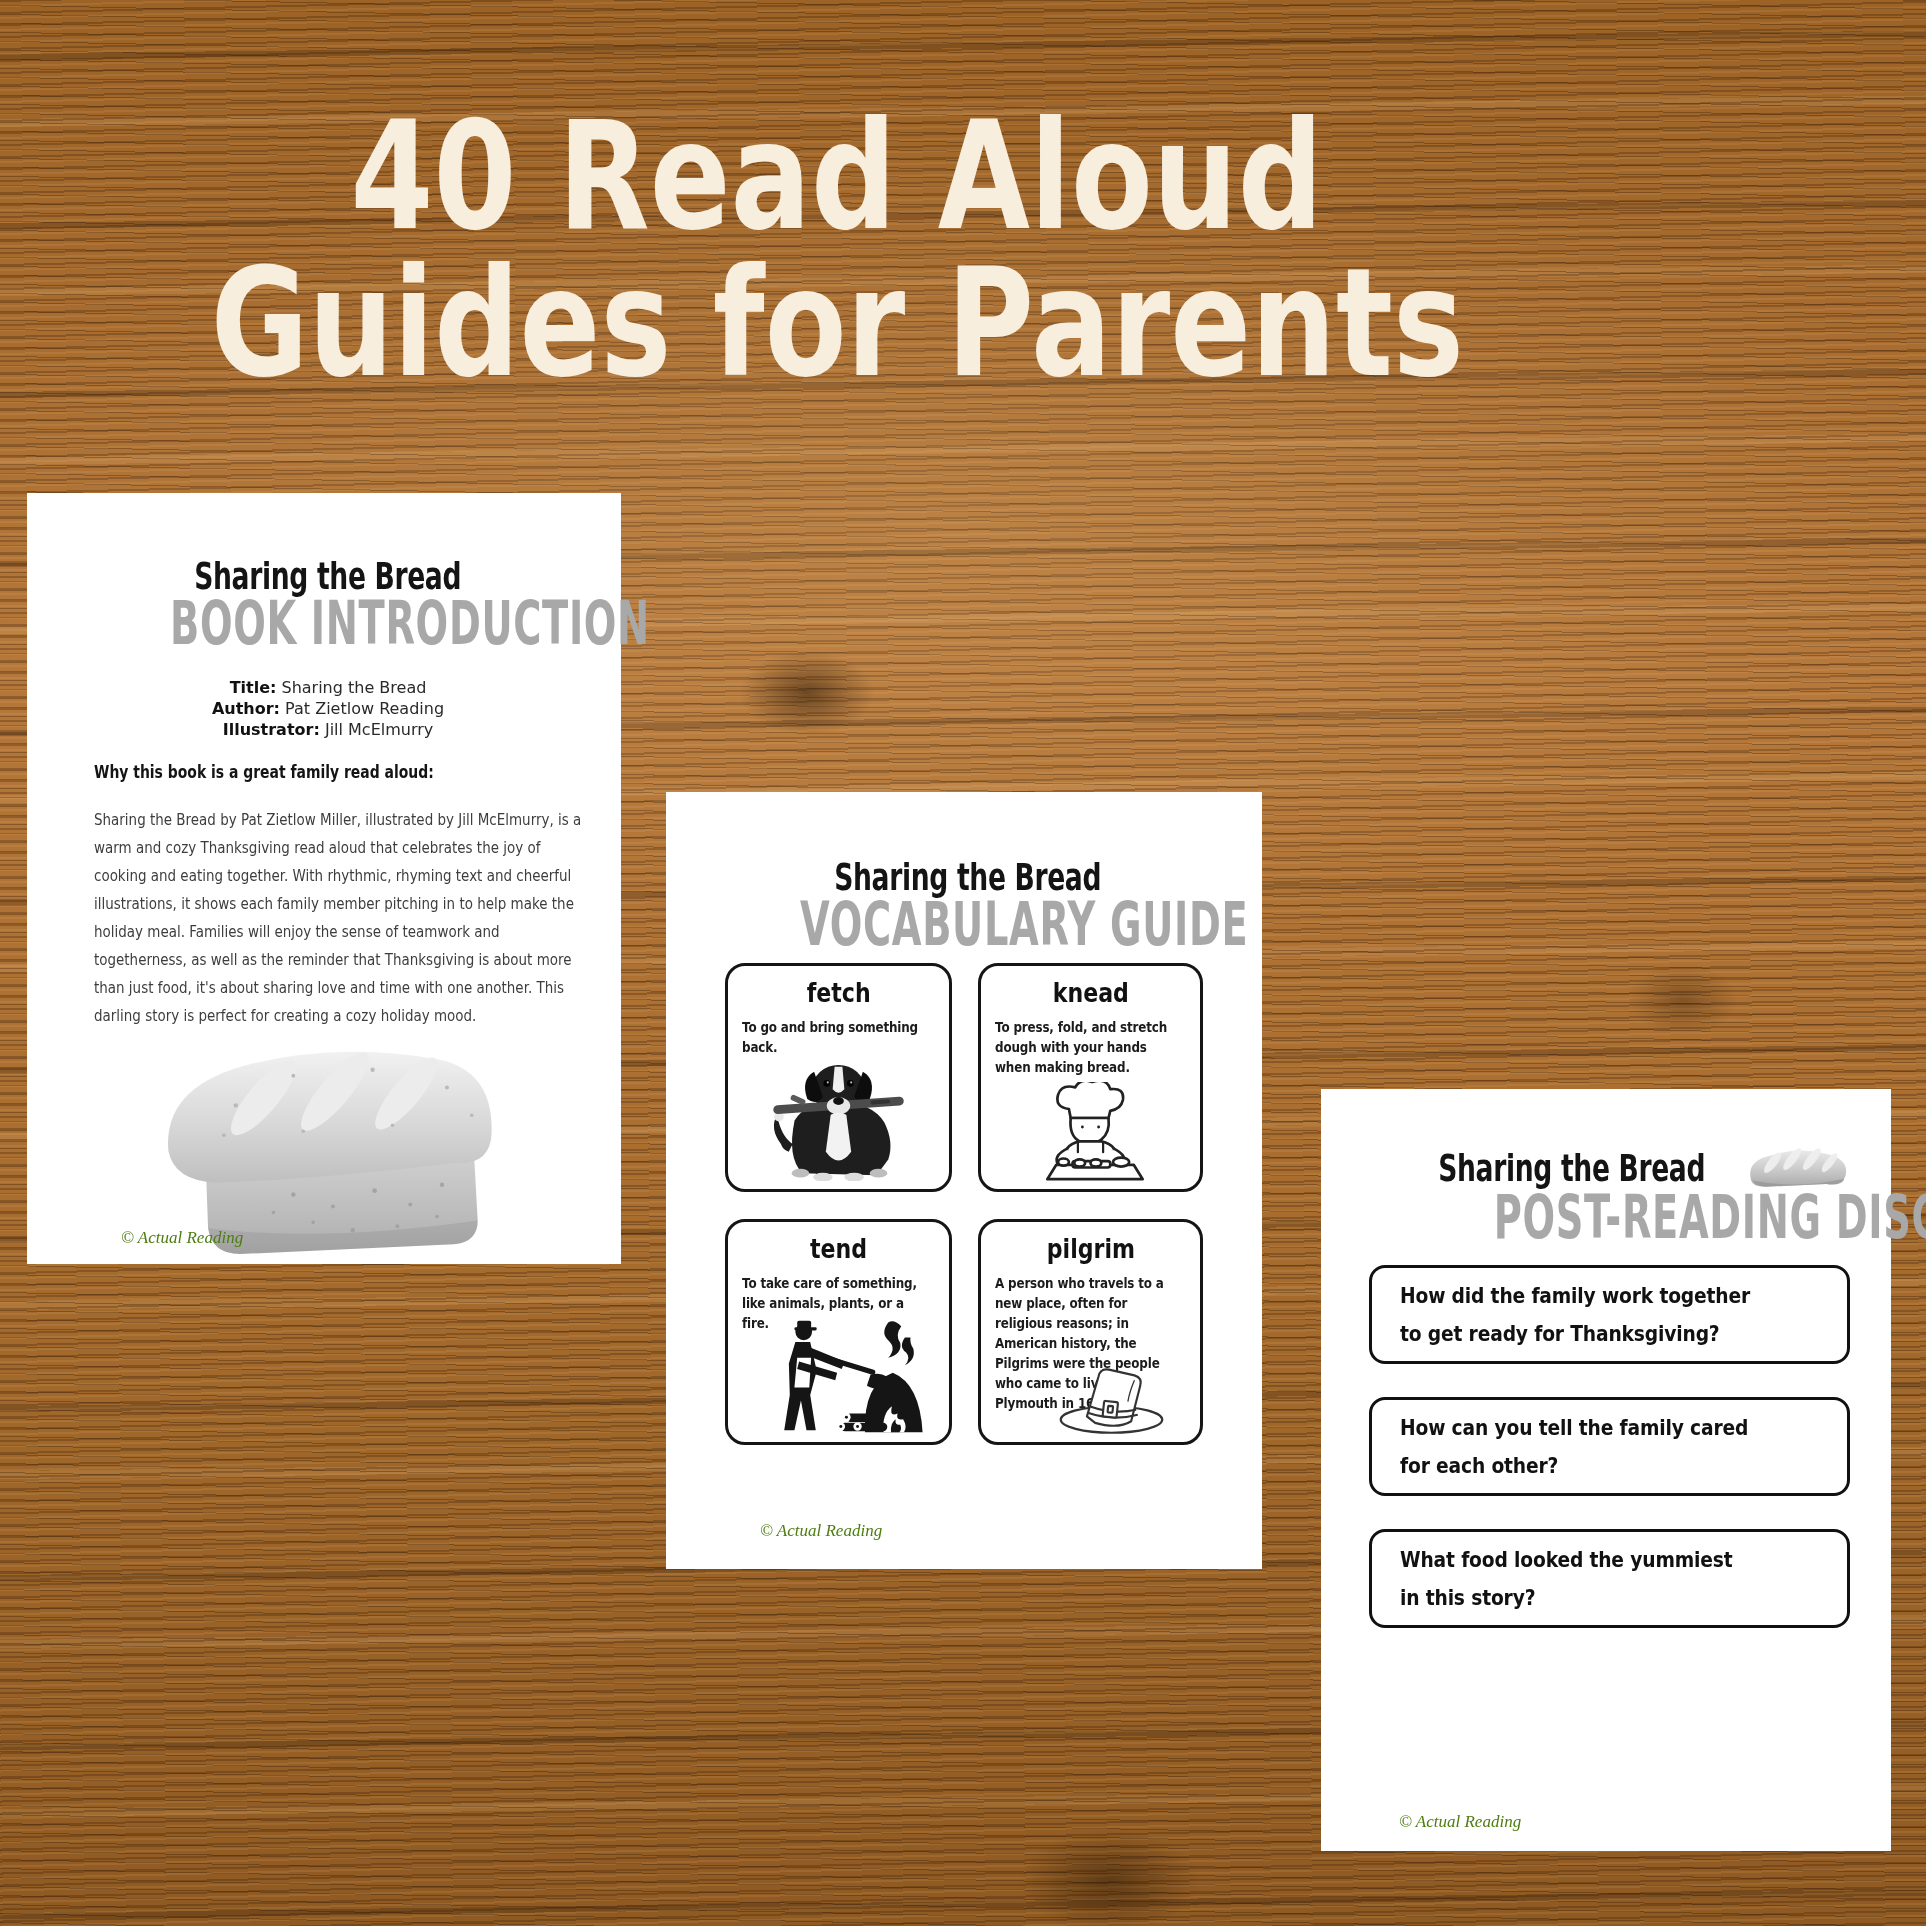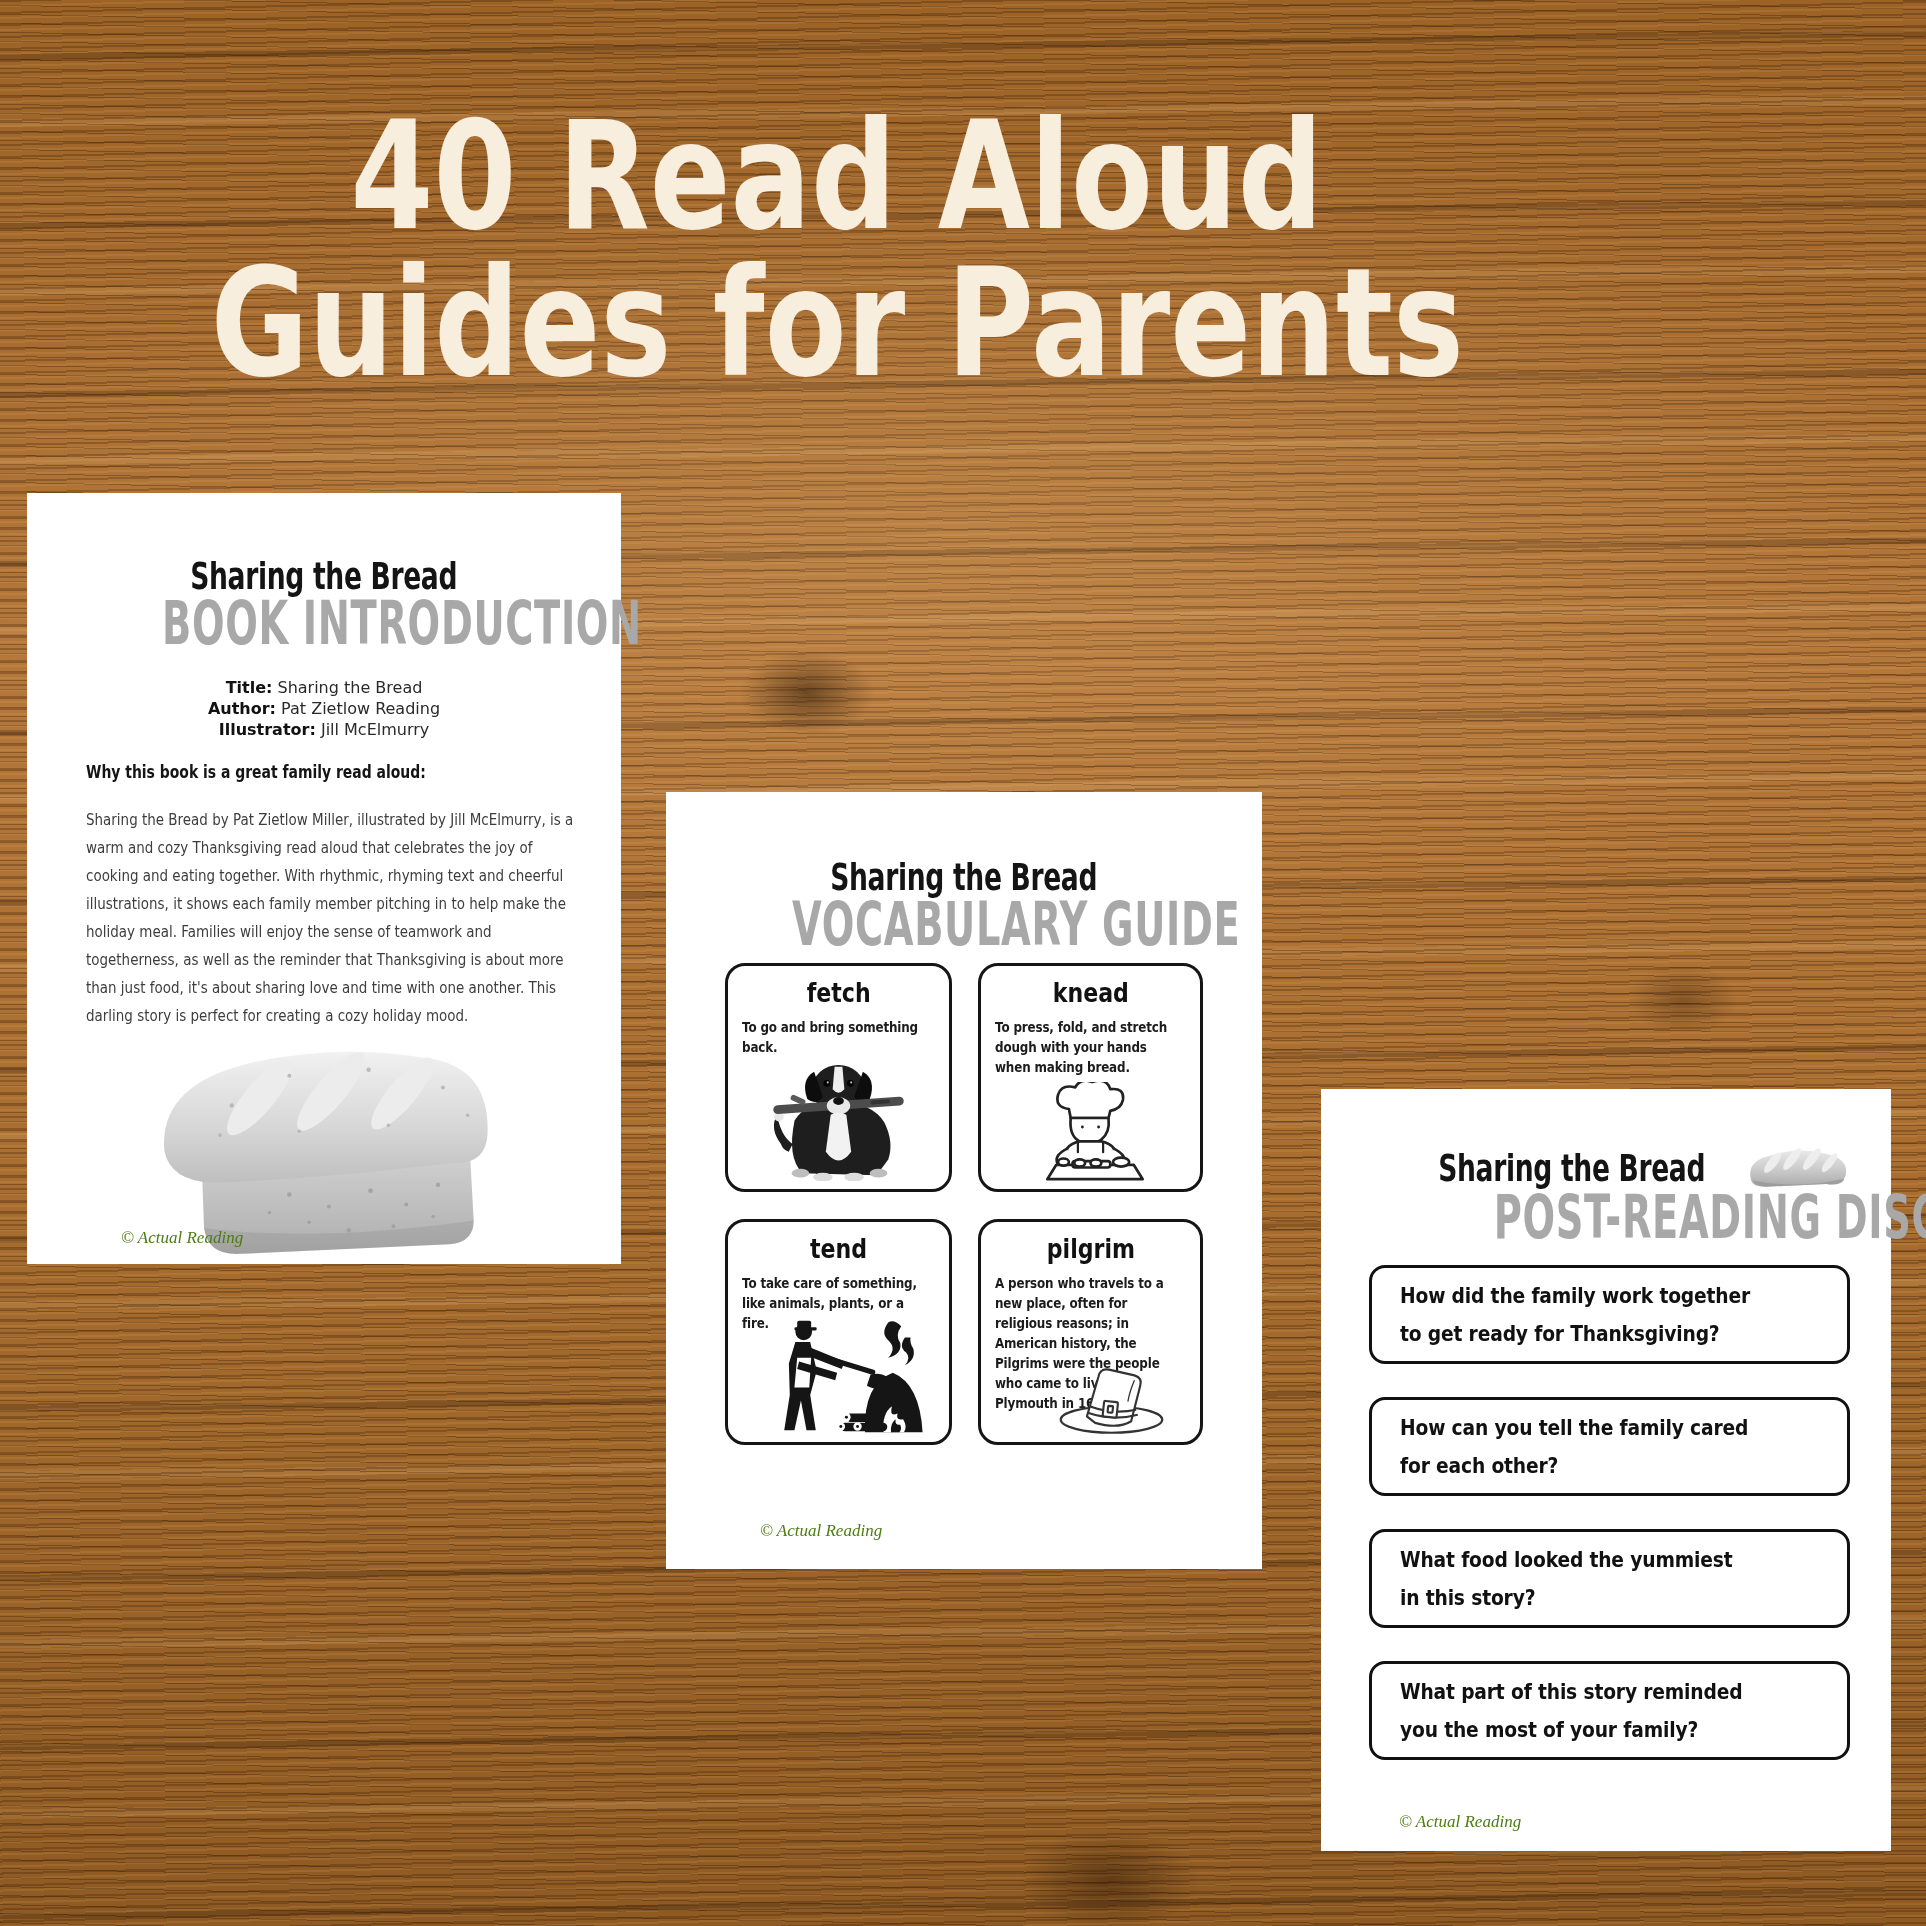--- a/index.html
+++ b/index.html
@@ -24,21 +24,21 @@
   .squishW{ display:inline-block; transform:scaleX(.85); }
 
   
   .main-title{
     position:absolute; top:103px; left:0; width:1674px;
     text-align:center; color:#f8eedd; font-weight:bold;
     font-size:149px; line-height:147px; letter-spacing:0px;
   }
 
   
-  .page{ position:absolute; background:#ffffff; }
+  .page{ position:absolute; background:#ffffff;padding-left:8px; }
   .page h1{
     text-align:center; font-size:38px; font-weight:bold; color:#141414;
     letter-spacing:-0.5px; white-space:nowrap;
   }
   .page .sub{
     text-align:center; font-size:60px; font-weight:bold; color:#a8a8a8;
     letter-spacing:1px; white-space:nowrap; line-height:51px;
   }
   .footer{
     position:absolute; font-family:"Liberation Serif", serif; font-style:italic;
@@ -304,20 +304,17 @@
   <div class="q-list">
     <div class="qbox">
       <div class="qtext">How did the family work together to get ready for Thanksgiving?</div>
     </div>
     <div class="qbox">
       <div class="qtext">How can you tell the family cared for each other?</div>
     </div>
     <div class="qbox">
       <div class="qtext">What food looked the yummiest in this story?</div>
     </div>
-    <div class="qbox">
-      <div class="qtext">What part of this story reminded you the most of your family?</div>
-    </div>
   </div>
 
   <div class="footer">© Actual Reading</div>
 </section>
 
 
 </body></html>

